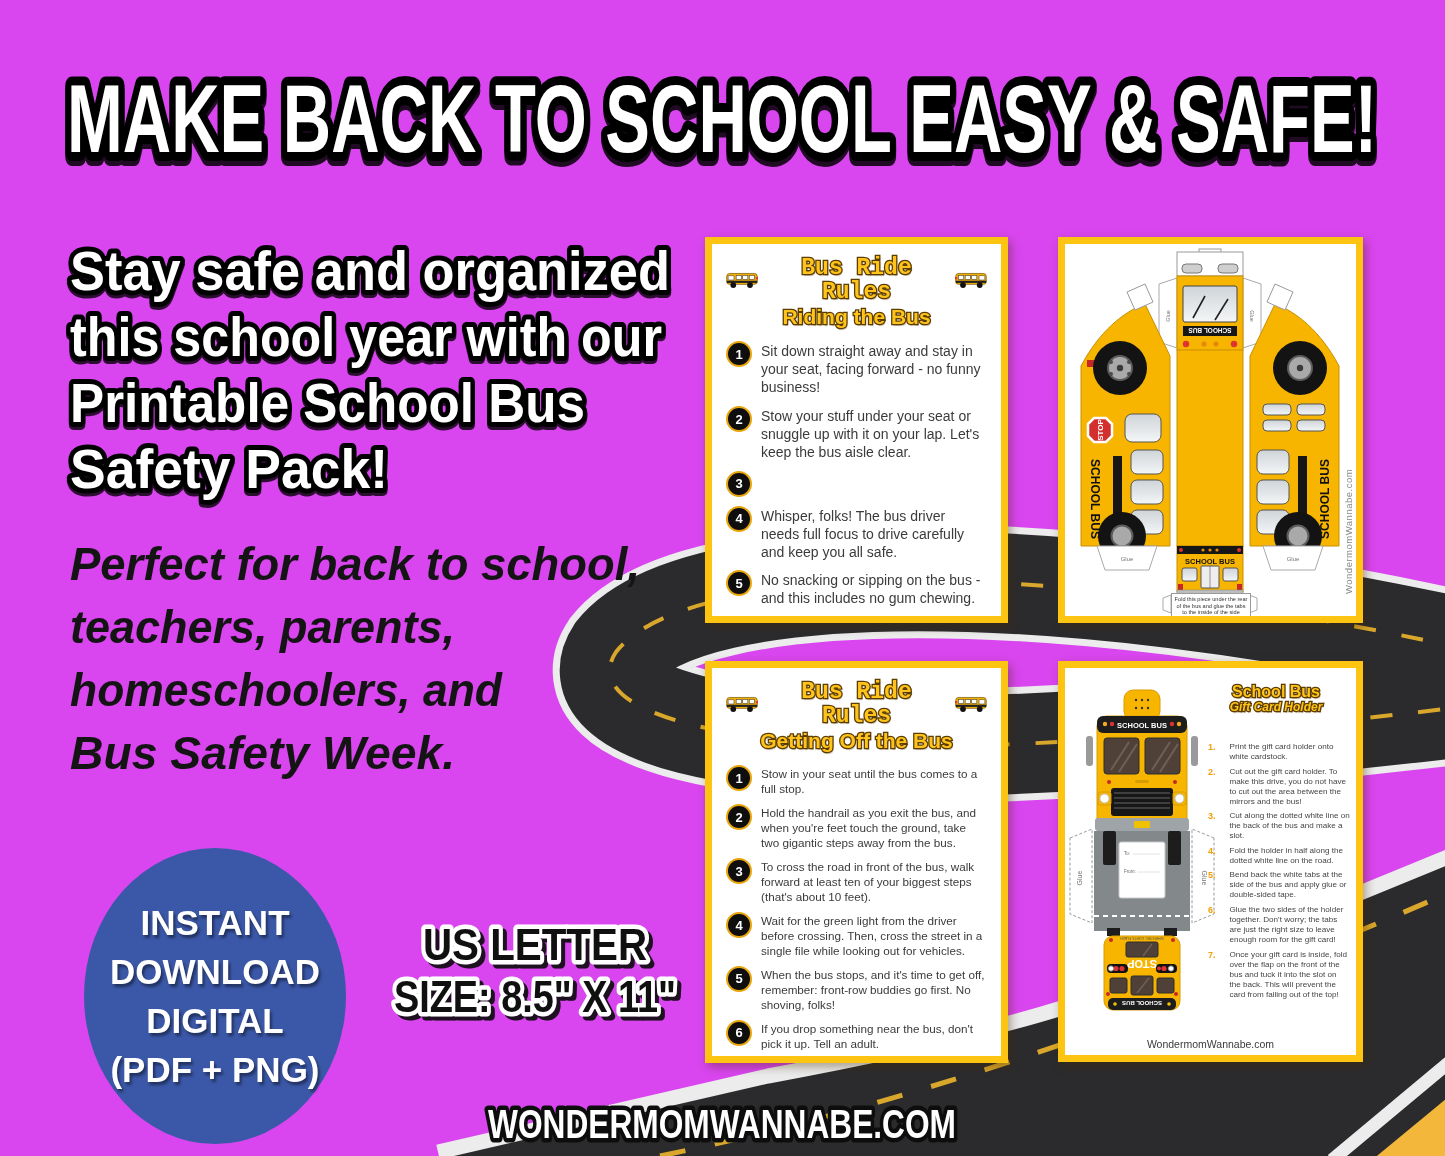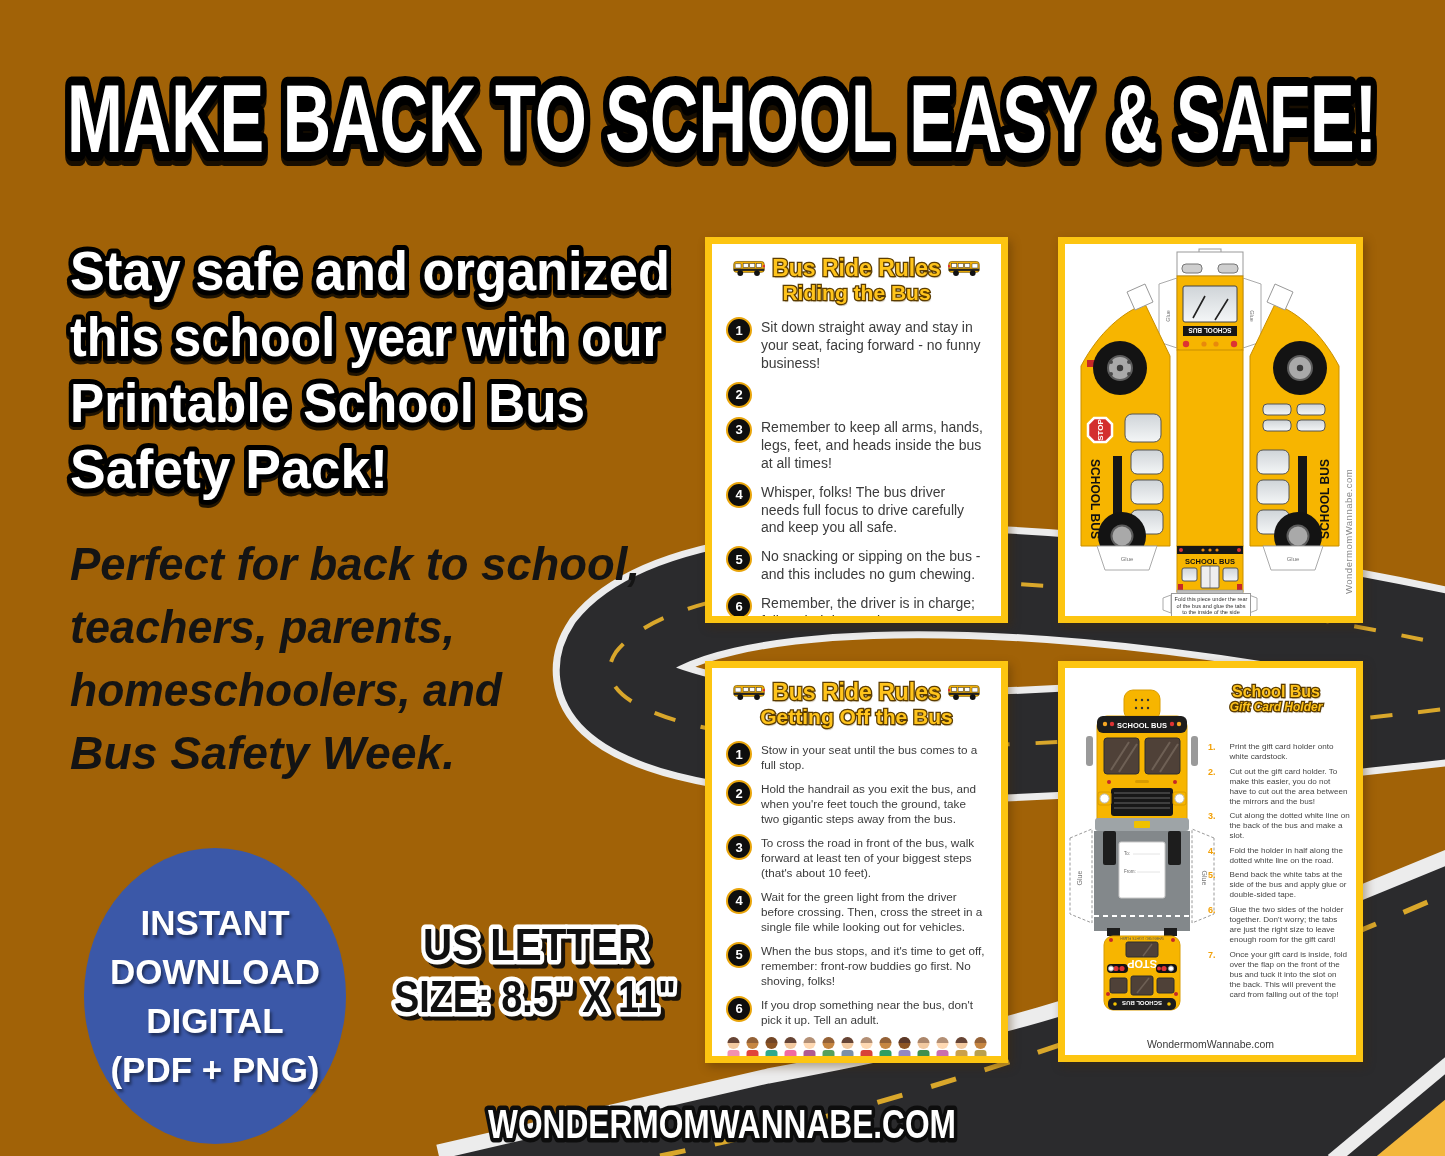--- a/index.html
+++ b/index.html
@@ -1,16 +1,16 @@
 <!DOCTYPE html>
 <html><head>
 <meta charset="utf-8">
 <style>
   html,body{margin:0;padding:0;background:#333;}
-  .canvas{position:relative;width:1445px;height:1156px;background:#a16207;overflow:hidden;
+  .canvas{position:relative;width:1445px;height:1156px;background:#d946ef;overflow:hidden;
           font-family:"Liberation Sans",sans-serif;}
   svg{display:block;}
   .layer{position:absolute;left:0;top:0;width:1445px;height:1156px;pointer-events:none;}
   #road-svg{z-index:1;}
   #text-svg{z-index:4;}
 
   
   .title-big{font-family:"Liberation Sans",sans-serif;font-weight:700;
              fill:#ffffff;stroke:#000;stroke-width:18px;stroke-linejoin:round;paint-order:stroke;
              filter:drop-shadow(0 5px 0 rgba(0,0,0,.85));}
@@ -33,21 +33,21 @@
 
   
   .card{position:absolute;background:#fff;border:7px solid #FDC511;box-sizing:border-box;
         box-shadow:3px 4px 9px rgba(70,40,0,.4);z-index:2;overflow:hidden;}
   #card-riding{left:705px;top:237px;width:303px;height:386px;}
   #card-craft {left:1058px;top:237px;width:305px;height:386px;}
   #card-off   {left:705px;top:661px;width:303px;height:402px;}
   #card-gift  {left:1058px;top:661px;width:305px;height:401px;}
 
   .rules-card{display:flex;flex-direction:column;align-items:center;padding:12px 14px 7px;height:100%;box-sizing:border-box;}
-  .title-row{display:flex;align-items:center;justify-content:center;gap:7px;}
+  .title-row{display:flex;align-items:center;justify-content:center;gap:7px;font-family:Liberation Mono, monospace;}
   .doc-title{color:#FFC41C;font-weight:700;-webkit-text-stroke:2.6px #5C3D00;paint-order:stroke fill;
              text-shadow:1px 2px 1px rgba(92,61,0,.35);text-align:center;line-height:1.05;}
   .t1{font-size:23px;} .t2{font-size:21px;margin-top:2px;text-align:center;}
   .rules{width:100%;margin-top:13px;}
   .rule{display:flex;align-items:flex-start;gap:9px;margin-bottom:9px;}
   .rule-num{flex:0 0 auto;width:26px;height:26px;border-radius:50%;background:#0e0e0e;
             border:2.5px solid #E9A50B;box-sizing:border-box;color:#fff;font-weight:700;font-size:13px;
             display:flex;align-items:center;justify-content:center;}
   .rule-text{font-size:14px;line-height:1.28;color:#3b3b3b;padding-top:2px;}
   #card-off .rule-text{font-size:11.7px;}
@@ -150,24 +150,24 @@
         </span>
       </div>
       <div class="doc-title t2">Riding the Bus</div>
       <div class="rules">
           <div class="rule">
             <span class="rule-num">1</span>
             <span class="rule-text">Sit down straight away and stay in your seat, facing forward - no funny business!</span>
           </div>
           <div class="rule">
             <span class="rule-num">2</span>
+            <span class="rule-text">Stow your stuff under your seat or snuggle up with it on your lap. Let's keep the bus aisle clear.</span>
           </div>
           <div class="rule">
             <span class="rule-num">3</span>
-            <span class="rule-text">Remember to keep all arms, hands, legs, feet, and heads inside the bus at all times!</span>
           </div>
           <div class="rule">
             <span class="rule-num">4</span>
             <span class="rule-text">Whisper, folks! The bus driver needs full focus to drive carefully and keep you all safe.</span>
           </div>
           <div class="rule">
             <span class="rule-num">5</span>
             <span class="rule-text">No snacking or sipping on the bus - and this includes no gum chewing.</span>
           </div>
           <div class="rule">
@@ -630,21 +630,21 @@
       <div class="doc-title g1">School Bus</div>
       <div class="doc-title g2">Gift Card Holder</div>
     </div>
     <div class="gift-steps">
         <div class="step">
           <span class="step-num">1.</span>
           <span class="step-text">Print the gift card holder onto white cardstock.</span>
         </div>
         <div class="step">
           <span class="step-num">2.</span>
-          <span class="step-text">Cut out the gift card holder. To make this easier, you do not have to cut out the area between the mirrors and the bus!</span>
+          <span class="step-text">Cut out the gift card holder. To make this drive, you do not have to cut out the area between the mirrors and the bus!</span>
         </div>
         <div class="step">
           <span class="step-num">3.</span>
           <span class="step-text">Cut along the dotted white line on the back of the bus and make a slot.</span>
         </div>
         <div class="step">
           <span class="step-num">4.</span>
           <span class="step-text">Fold the holder in half along the dotted white line on the road.</span>
         </div>
         <div class="step">

